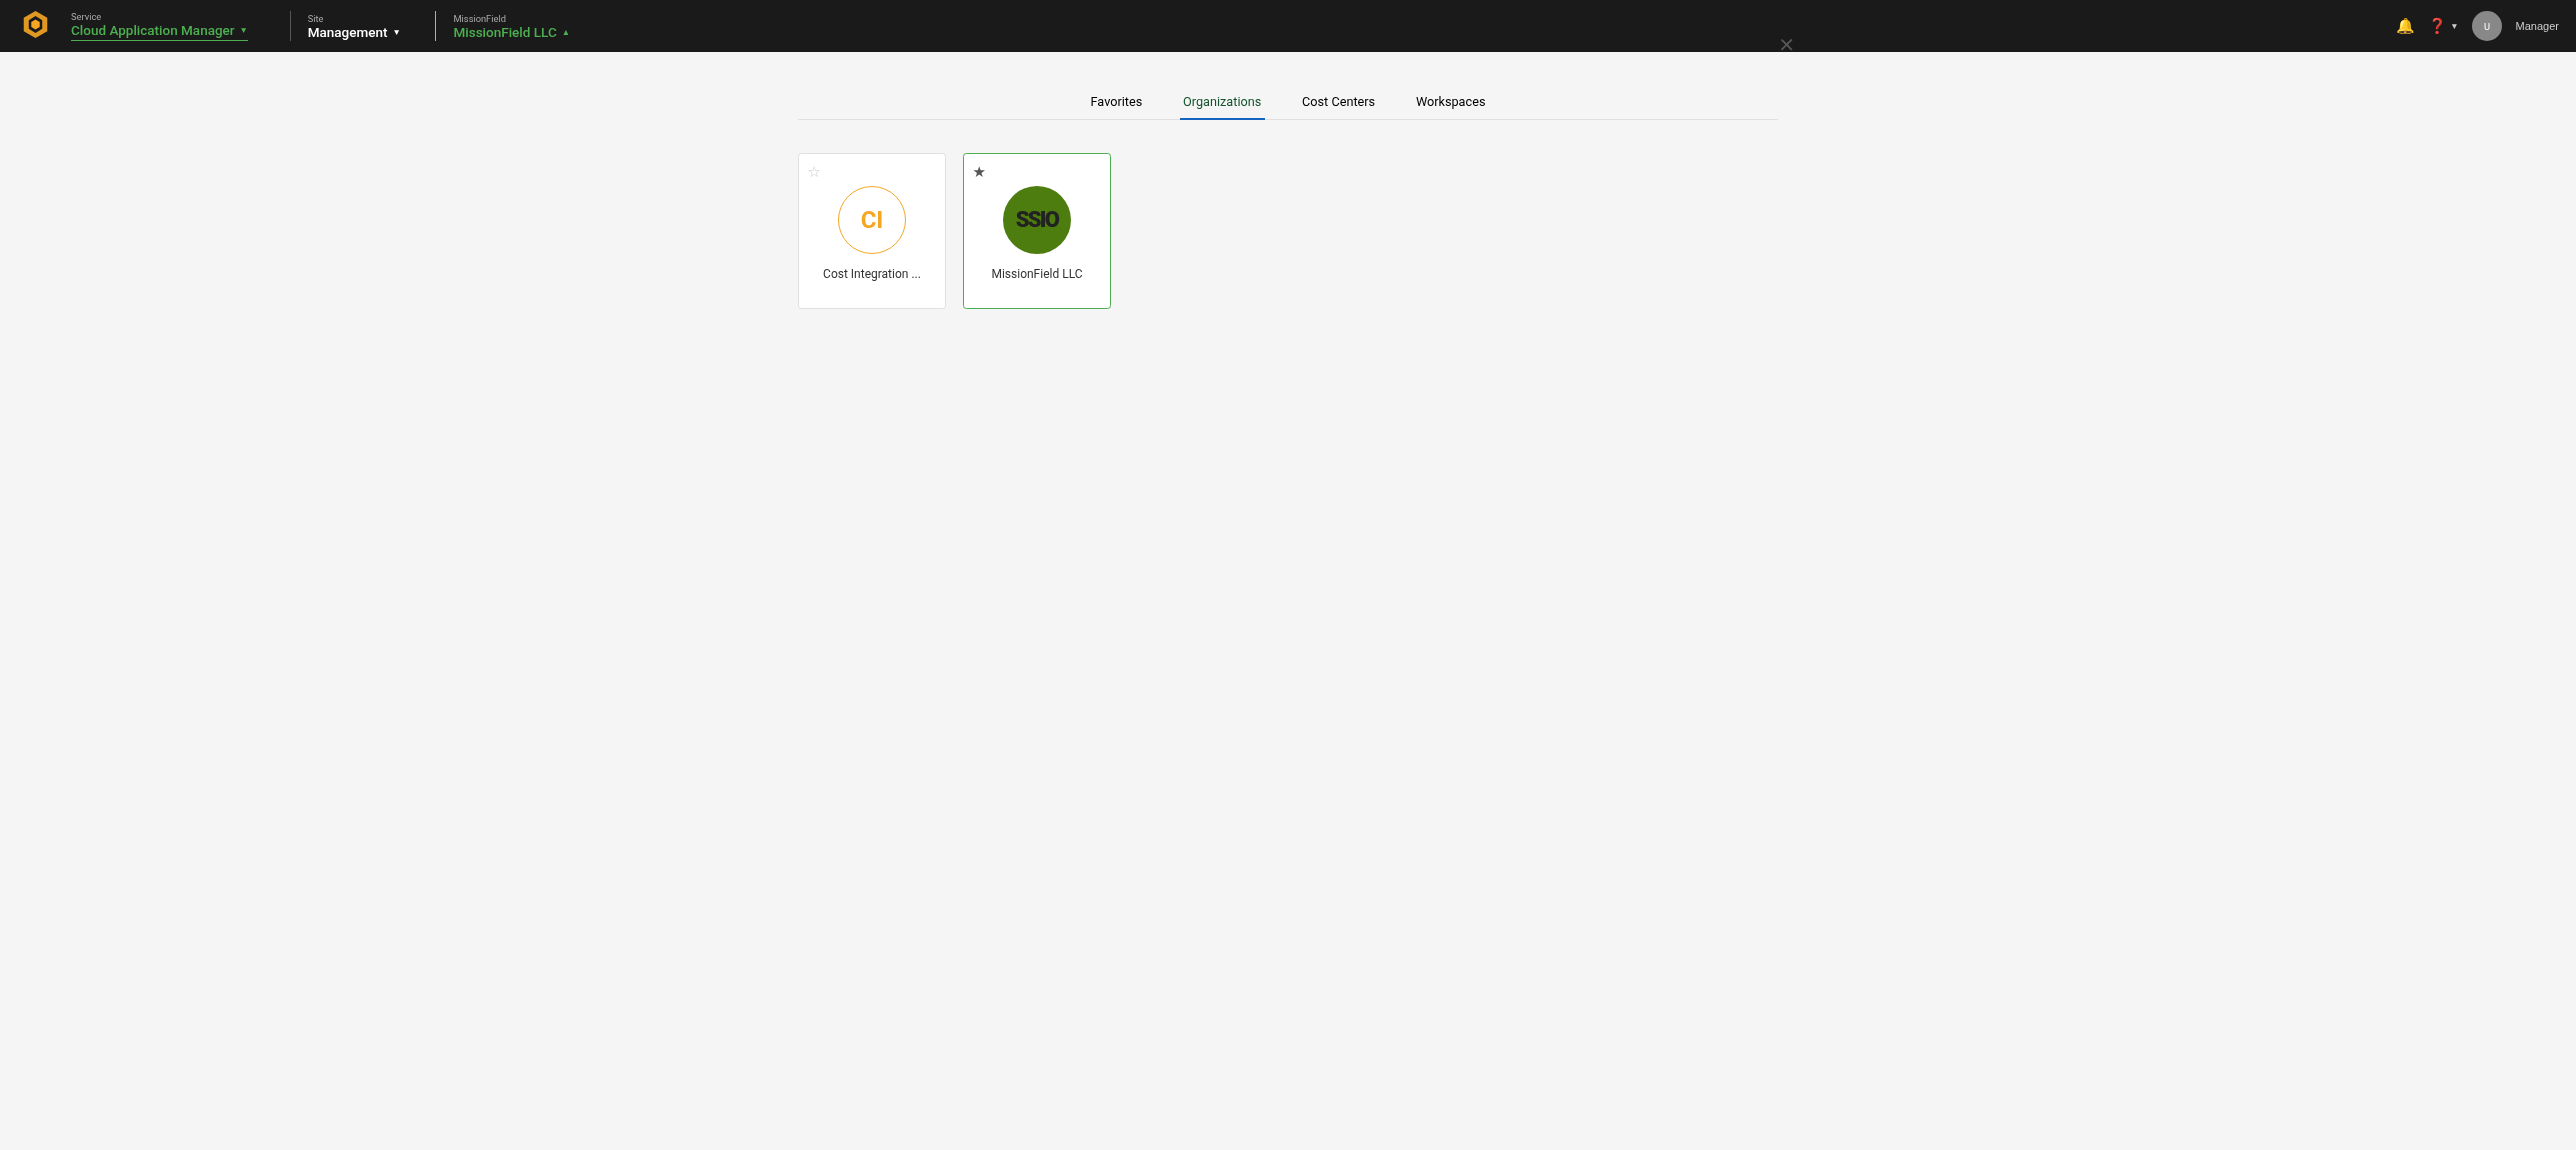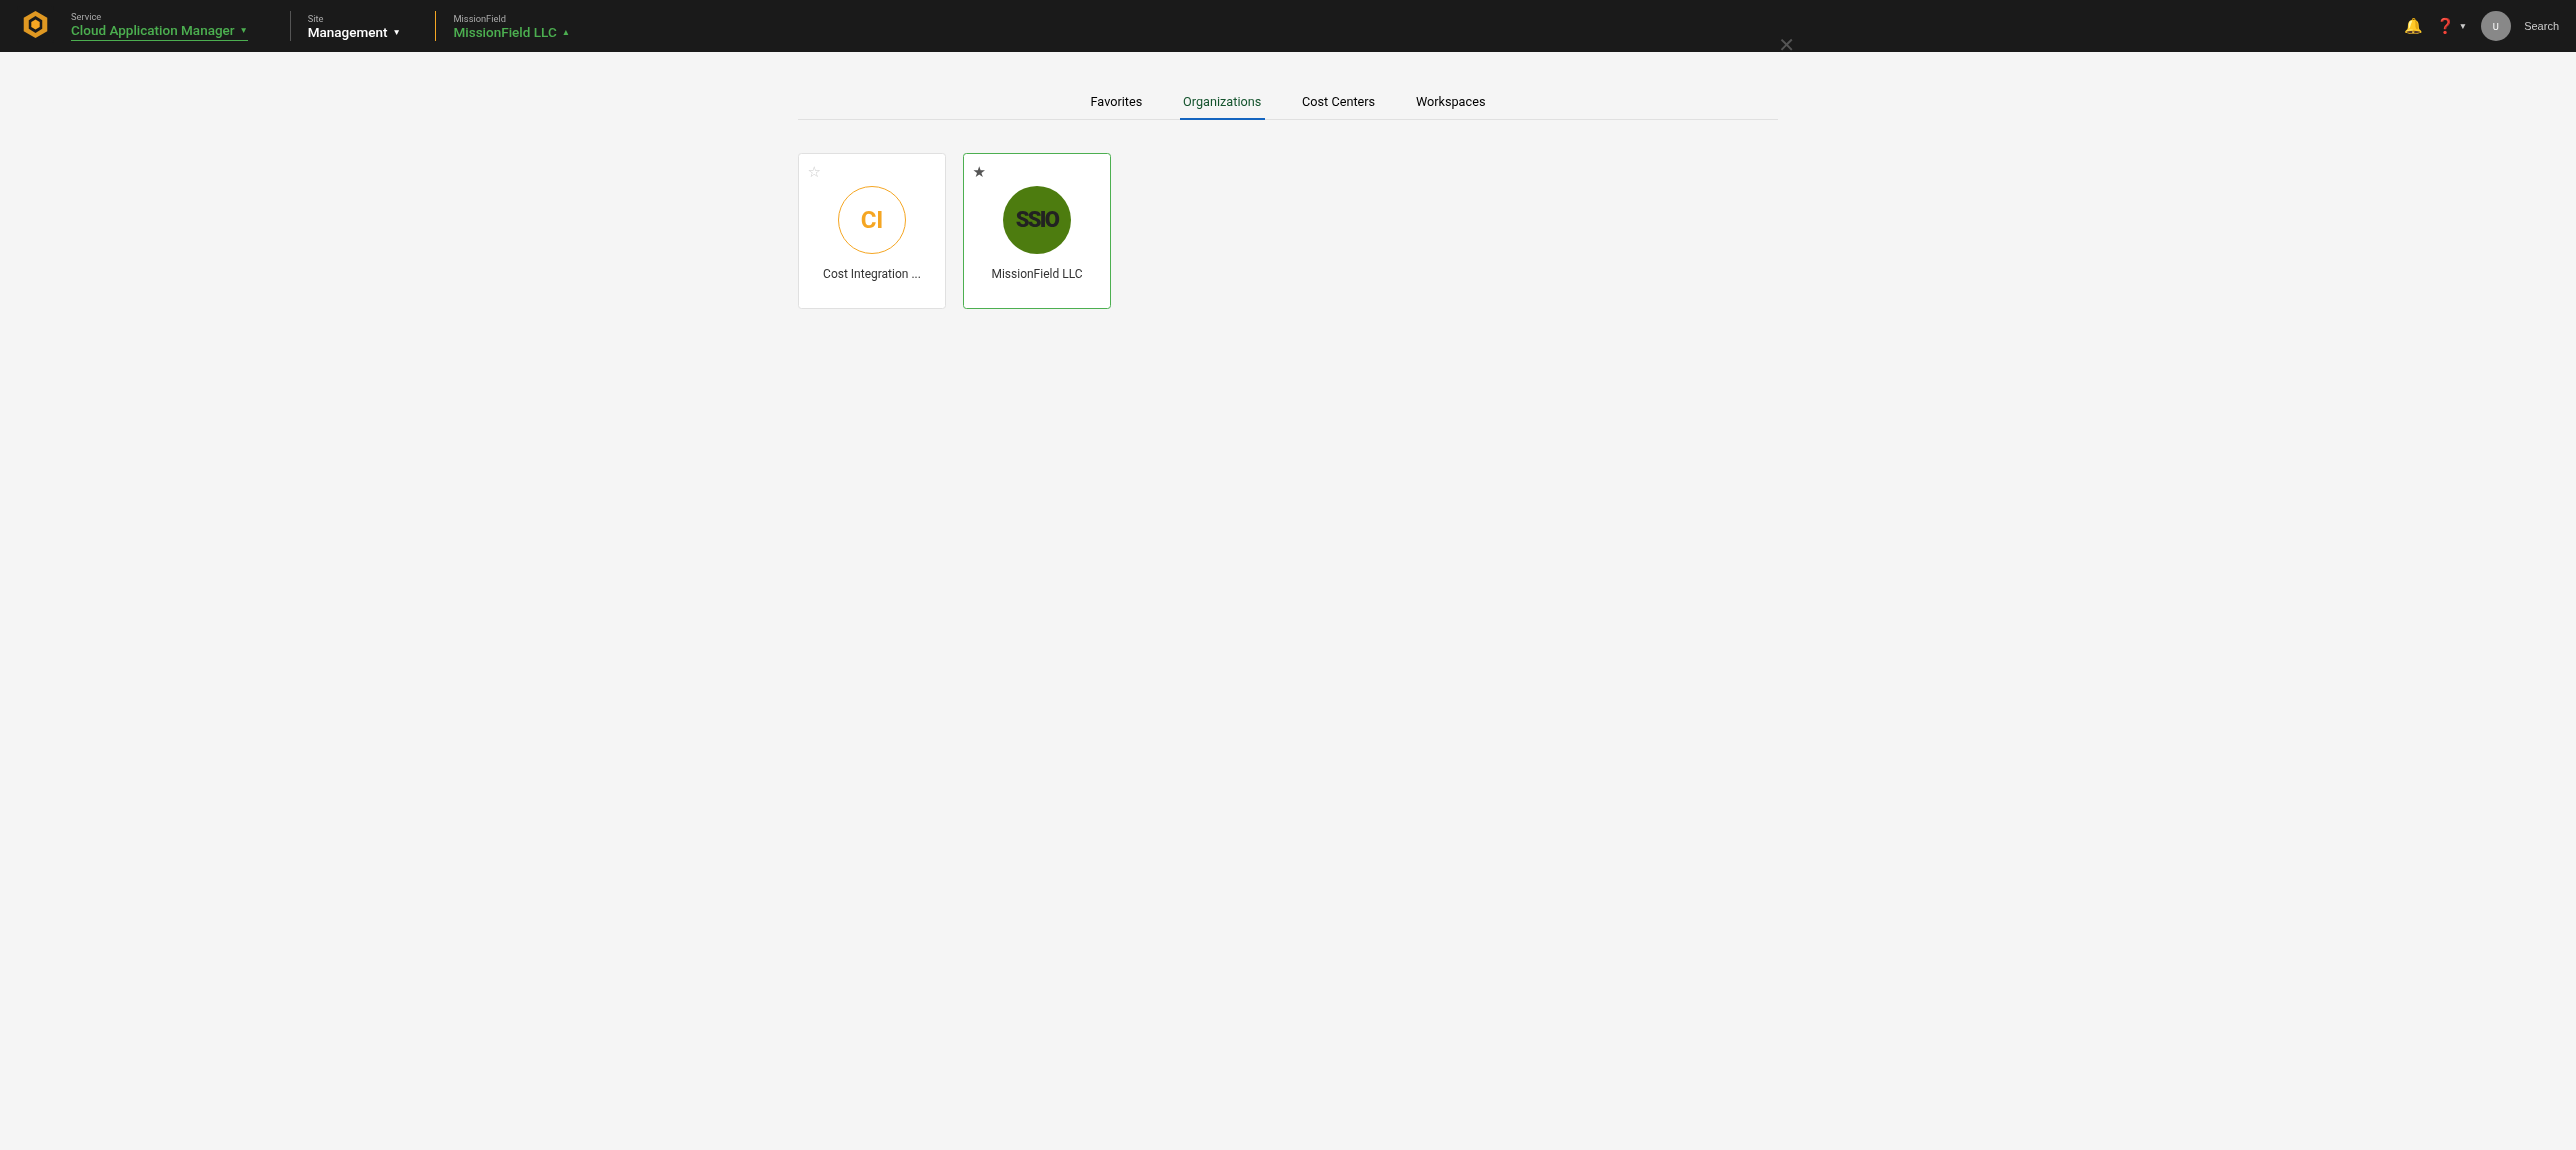--- a/index.html
+++ b/index.html
@@ -306,21 +306,21 @@
   <div class="topnav-right">
     <button class="topnav-icon-btn">🔔</button>
     <button class="topnav-icon-btn">
       <span>❓</span>
       <span class="chevron">▼</span>
     </button>
     <div class="avatar">
       <span style="font-size:9.3px;color:#fff;">U</span>
     </div>
     <button class="topnav-icon-btn">
-      <span style="color:#ccc;font-size:11px;">Search</span>
+      <span style="color:#ccc;font-size:11px;">Manager</span>
     </button>
   </div>
 </nav>
 
 <div class="main-content">
 
   <button class="close-btn">✕</button>
 
 
   <div class="tabs">

